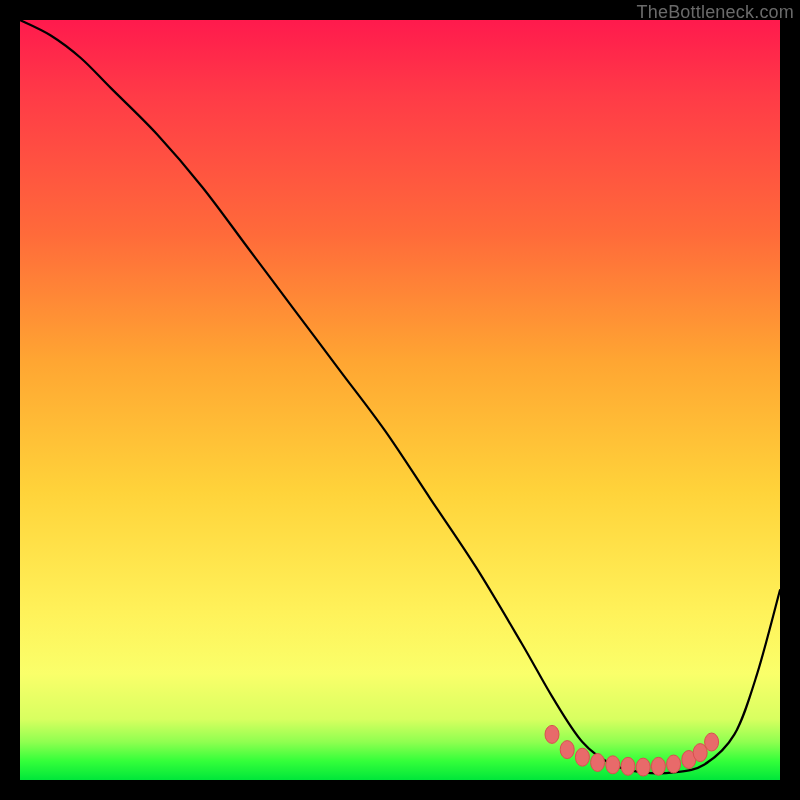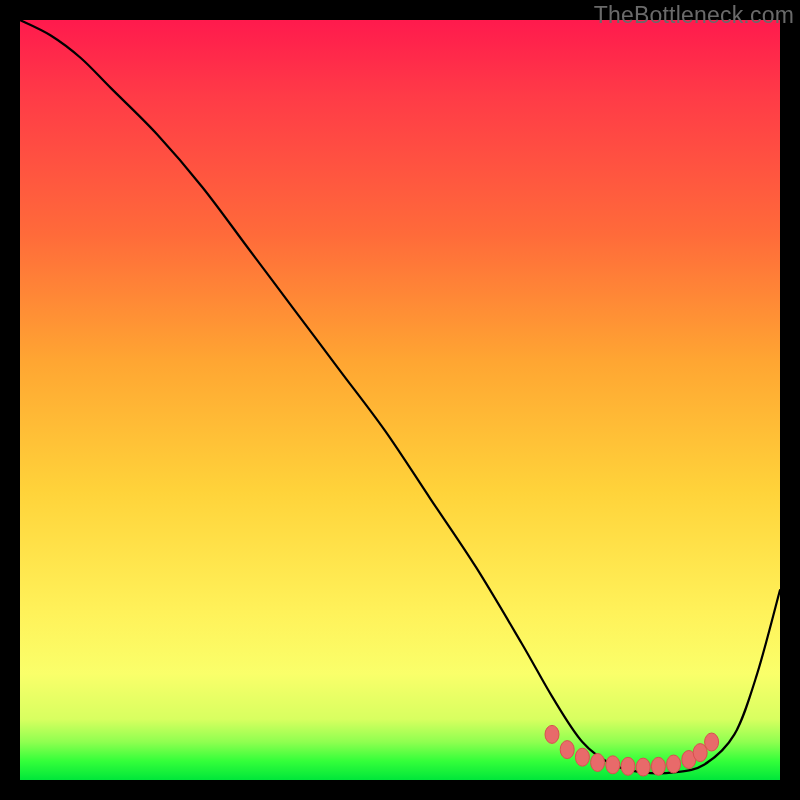--- a/index.html
+++ b/index.html
@@ -39,21 +39,21 @@
       #8fff50 95%,
       #34ff3a 97.5%,
       #00e63a 100%
     );
   }
   .watermark {
     position: absolute;
     top: 2px;
     right: 6px;
     color: #6a6a6a;
-    font-size: 23px;
+    font-size: 18px;
     font-weight: 500;
     letter-spacing: 0.2px;
     user-select: none;
   }
   svg.curve {
     position: absolute;
     left: 0;
     top: 0;
     width: 760px;
     height: 760px;

